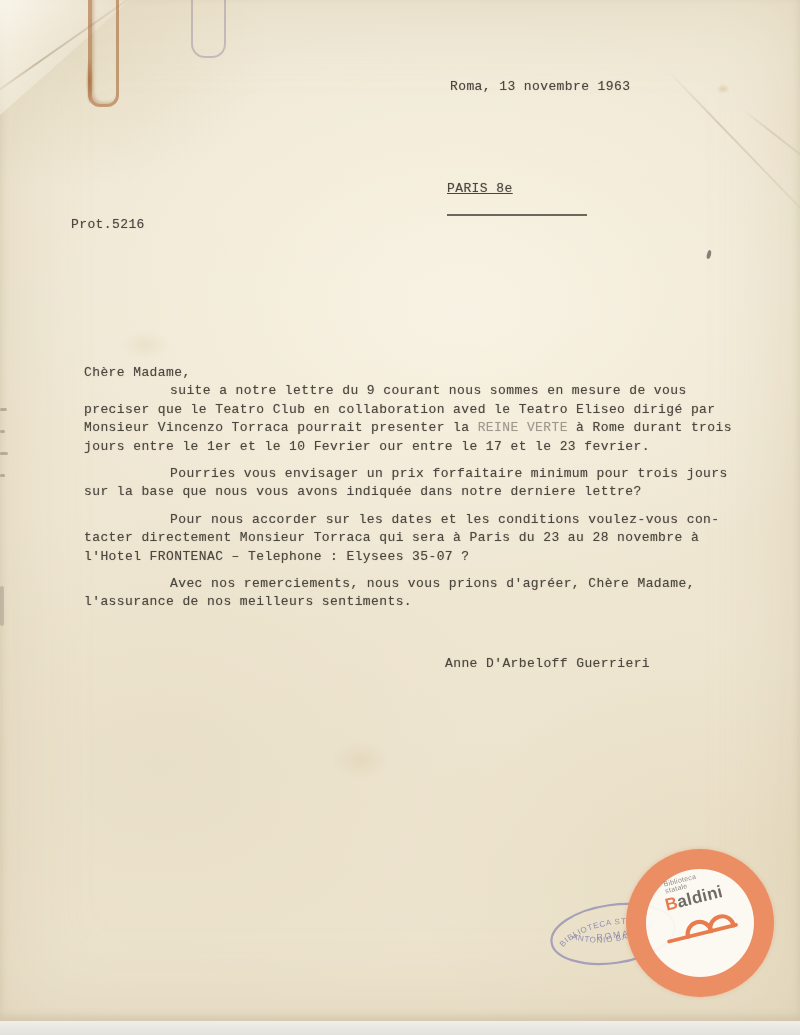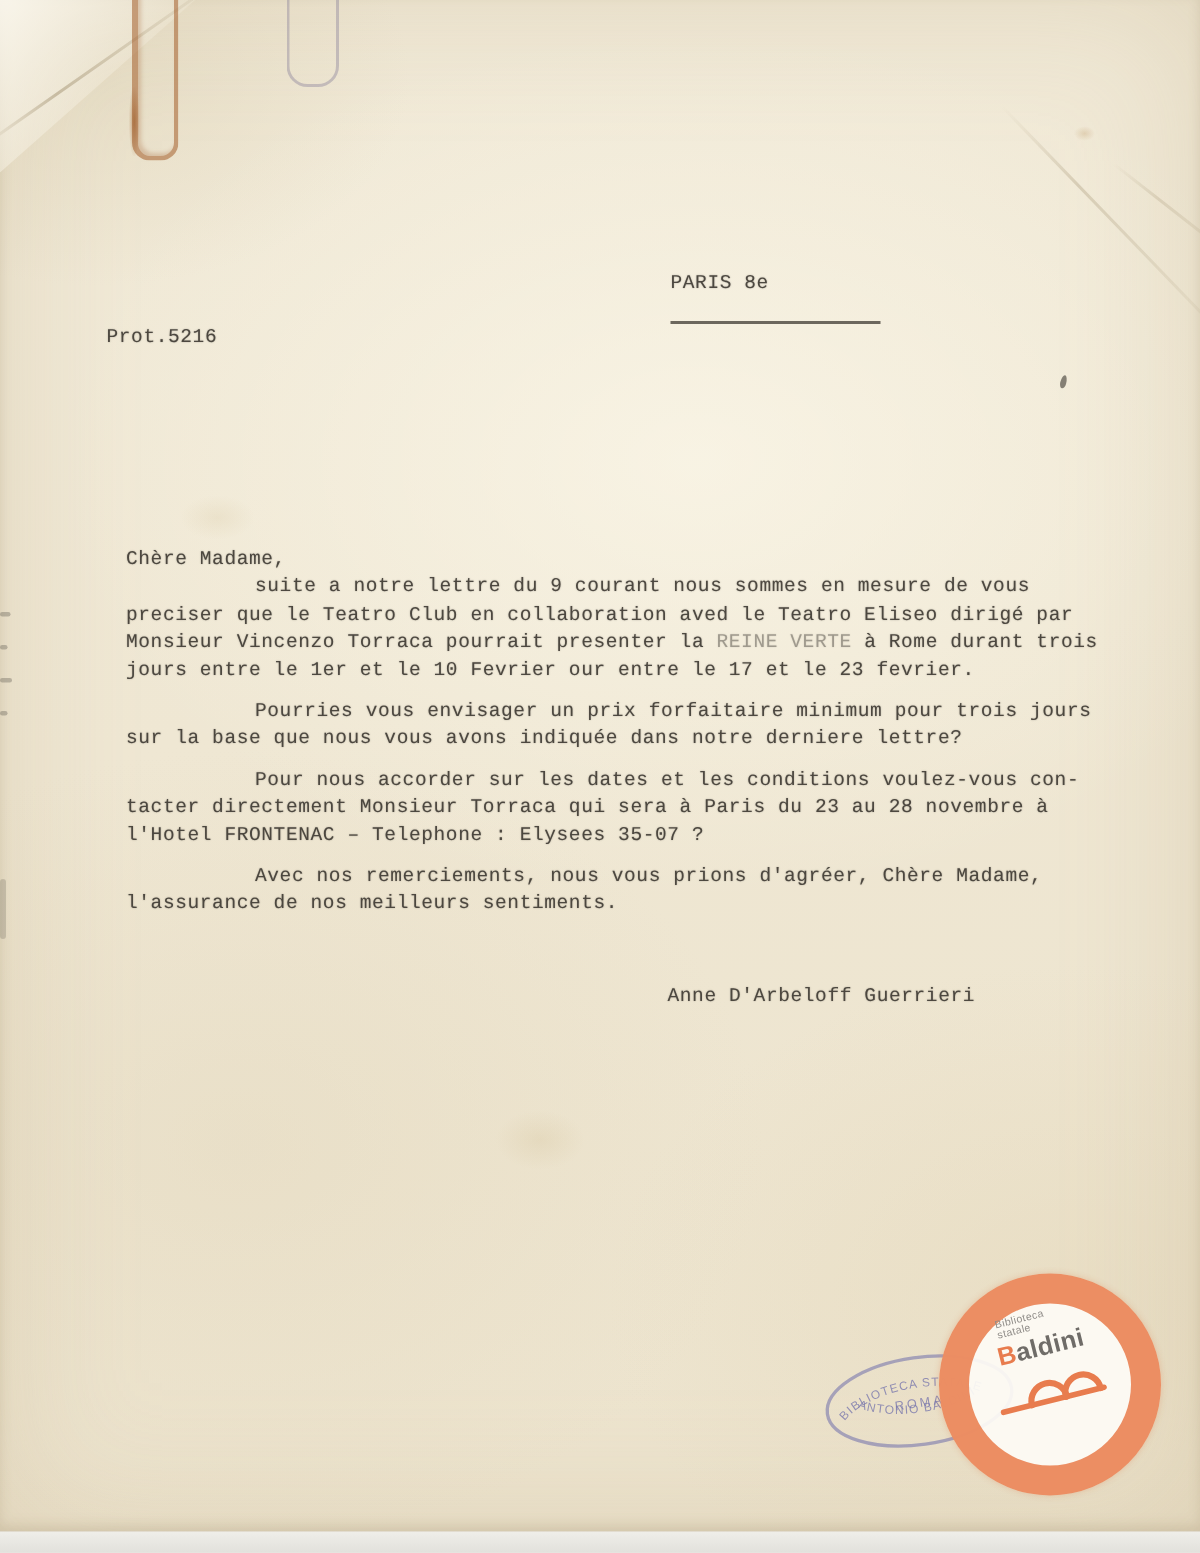--- a/index.html
+++ b/index.html
@@ -67,20 +67,21 @@
     font-size:13px;letter-spacing:0.4px;line-height:18.4px;
     text-shadow:0 0 1px rgba(62,57,50,0.45);
     white-space:nowrap;
   }
   .date-line{left:450px;top:78px;}
   .recipient{left:447px;top:180px;}
   .recipient .u{
     display:inline-block;min-width:140px;
     border-bottom:2px solid rgba(62,57,50,0.75);
     padding-bottom:16px;
+    text-decoration:underline;
   }
   .prot{left:71px;top:216px;}
   .body-block{left:84px;top:364px;width:656px;}
   .body-block .line{height:18.4px;}
   .body-block .indent{padding-left:86px;}
   .body-block .pgap{margin-top:9px;}
   .faded{opacity:0.5;}
   .dim{opacity:0.75;}
   .sig{left:424px;top:637px;}
   .sig .line2{padding-left:21px;margin-top:18px;}
@@ -124,20 +125,21 @@
   <div class="edge-tick" style="top:408px;width:7px;"></div>
   <div class="edge-tick" style="top:430px;width:5px;"></div>
   <div class="edge-tick" style="top:452px;width:8px;"></div>
   <div class="edge-tick" style="top:474px;width:5px;"></div>
   <div class="edge-streak"></div>
   <div class="ink-speck"></div>
   <div class="stain stain-a"></div>
   <div class="stain stain-b"></div>
   <div class="stain stain-c"></div>
 
+  <div class="tw date-line">Roma, 13 novembre 1963</div>
 
   <div class="tw recipient">
     <div><span class="u">PARIS 8e</span></div>
   </div>
 
   <div class="tw prot">Prot.5216</div>
 
   <div class="tw body-block">
     <div class="line">Chère Madame,</div>
     <div class="line indent">suite a notre lettre du 9 courant nous sommes en mesure de vous</div>

